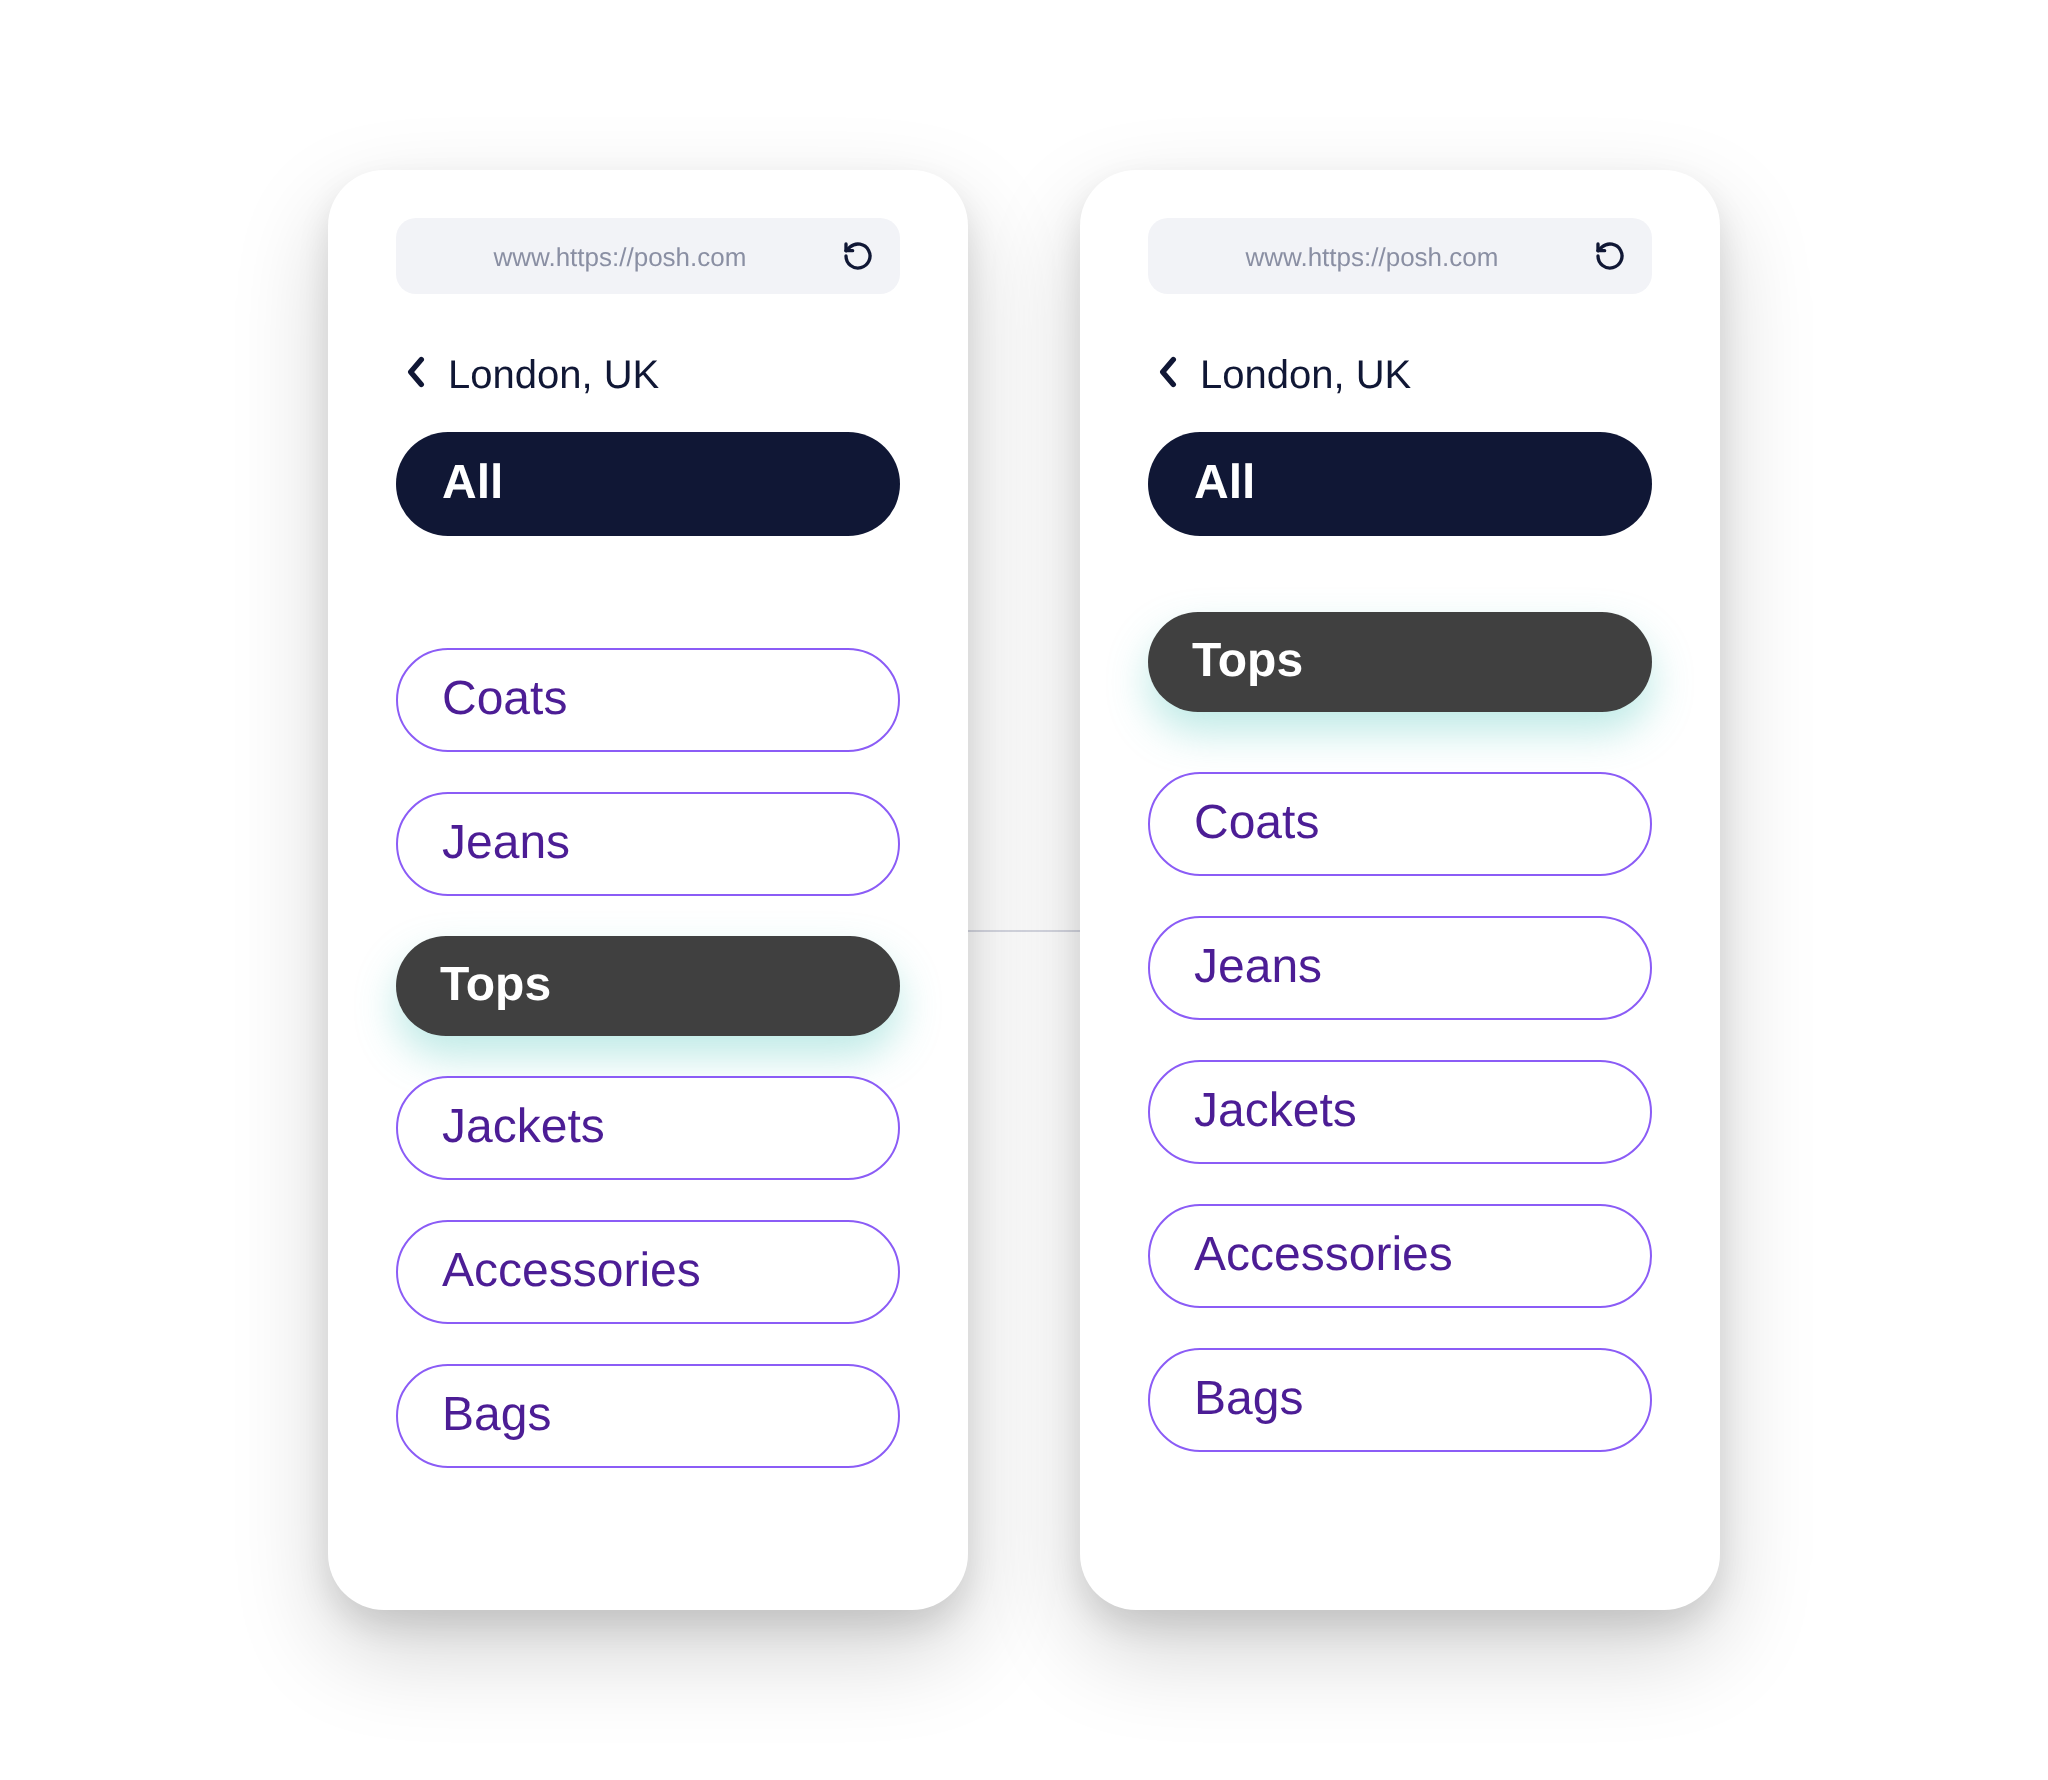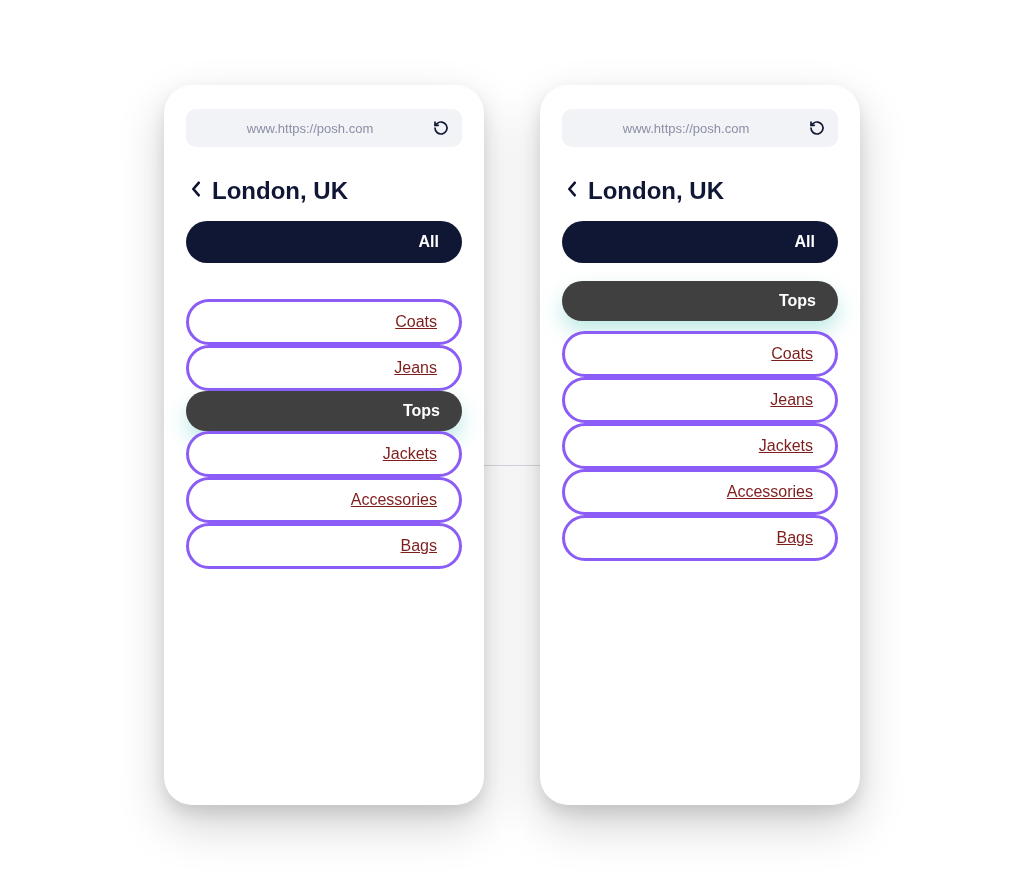--- a/index.html
+++ b/index.html
@@ -17,25 +17,24 @@
       justify-content: center;
       gap: 56px;
       position: relative;
     }
     .phone {
       width: 320px;
       height: 720px;
       background: #ffffff;
       border-radius: 28px;
       box-shadow: 0 20px 48px rgba(0,0,0,0.18), 0 8px 16px rgba(0,0,0,0.10);
-      padding: 24px 22px;
+      padding: 24px 34px;
       display: flex;
       flex-direction: column;
       position: relative;
-      text-align: right;
     }
     .url-bar {
       background: #f2f3f7;
       border-radius: 10px;
       height: 38px;
       display: flex;
       align-items: center;
       justify-content: center;
       position: relative;
       padding: 0 40px 0 12px;
@@ -70,49 +69,49 @@
       margin-bottom: 16px;
       padding-left: 4px;
       cursor: pointer;
     }
     .back-icon svg {
       width: 12px;
       height: 16px;
       stroke: #101735;
     }
     .location-text {
-      font-size: 24px;
-      font-weight: 700;
+      font-size: 20px;
+      font-weight: 400;
       color: #101735;
     }
     .pill {
       border-radius: 999px;
       padding: 11px 22px;
-      font-size: 16px;
+      font-size: 24px;
       font-weight: 500;
       cursor: pointer;
       border: 1px solid transparent;
+      margin-bottom: 20px;
     }
     .pill-dark {
       background: #101735;
       color: #ffffff;
       font-weight: 700;
     }
     .pill-selected {
       background: #404040;
       color: #ffffff;
       font-weight: 700;
       box-shadow: 0 10px 20px rgba(69,195,184,0.35);
       border: none;
     }
     .pill-outline {
       background: #ffffff;
-      color: #7f1d1d;
-      border: 3px solid #8b5cf6;
-      text-decoration: underline;
+      color: #4c1d95;
+      border: 1px solid #8b5cf6;
     }
     .gap-lg {
       height: 36px;
     }
     .connector {
       position: absolute;
       top: 50%;
       left: 50%;
       transform: translate(-50%, 20px);
       width: 100px;

